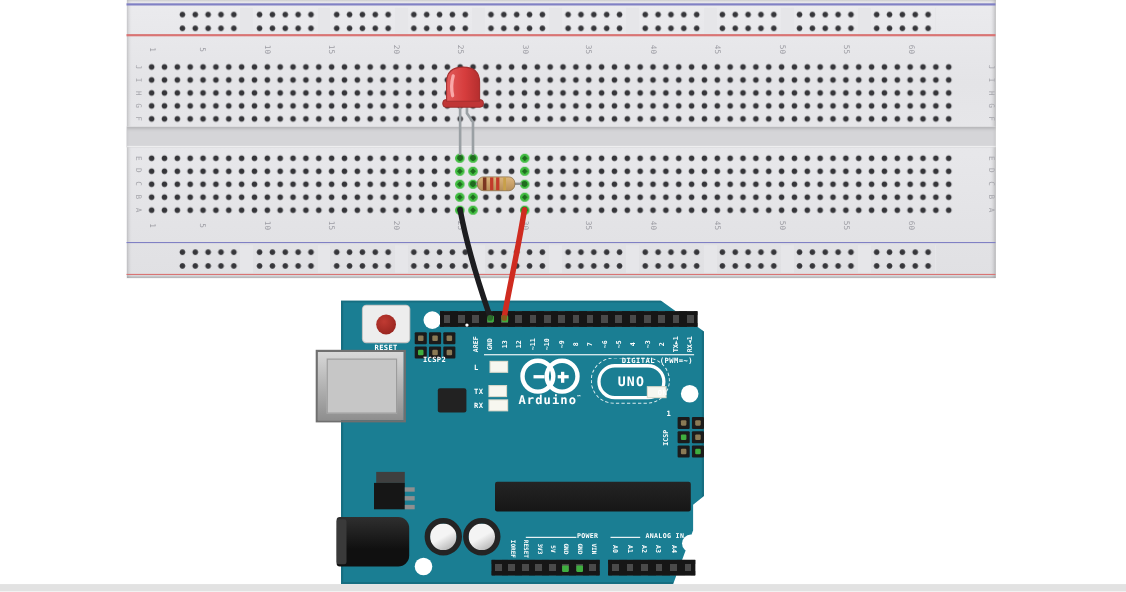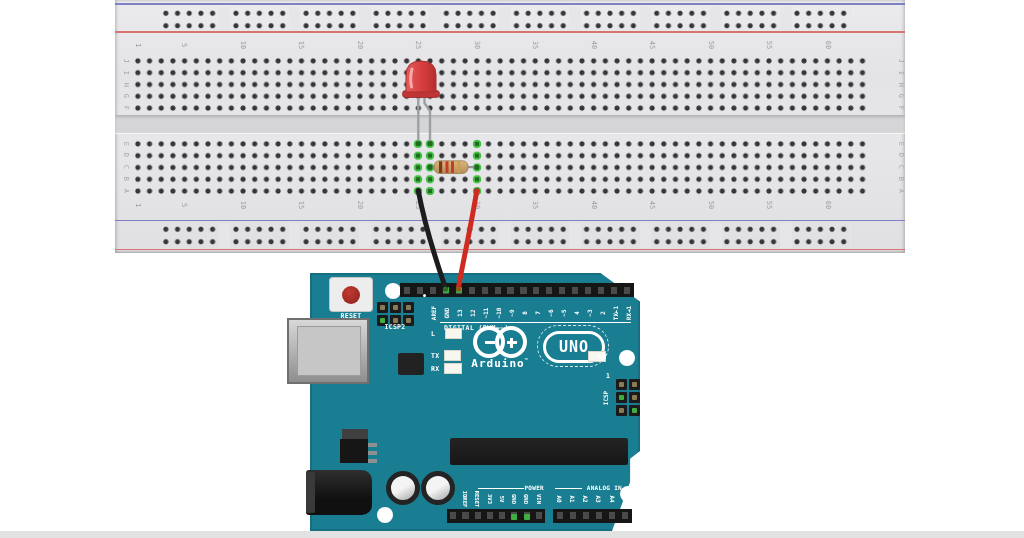--- a/index.html
+++ b/index.html
@@ -68,21 +68,21 @@
     color:#fff;white-space:nowrap;}
   .lrow.rotup span{width:13px;height:28px;transform:rotate(-90deg);}
   .lrow.rotdn span{height:18px;transform:rotate(90deg);}
   .lrow.pw span{width:12.25px;font-size:5.5px;}
   .lrow.an span{width:13.17px;font-size:6px;}
   .wline{position:absolute;height:1.4px;background:#fff;}
   .ledrect{position:absolute;background:#f7f7f0;box-shadow:0 0 0 1px #d8d8ca;}
   .ring{position:absolute;width:24px;height:24px;border:4.5px solid #fff;border-radius:50%;}
   .bar{position:absolute;background:#fff;}
   .uno-oval{position:absolute;left:233px;top:58px;width:56px;height:26px;border:3px solid #fff;border-radius:99px;
-    display:flex;align-items:center;justify-content:center;color:#fff;font-size:15px;font-weight:bold;letter-spacing:1px;}
+    display:flex;align-items:center;justify-content:center;color:#fff;font-size:12px;font-weight:bold;letter-spacing:1px;}
   .uno-dash{position:absolute;left:227px;top:52px;width:70px;height:40px;border:1.5px dashed rgba(255,255,255,.85);
     border-radius:99px;}
   .chip-small{left:88px;top:80px;width:26px;height:22px;background:#222;border-radius:2px;}
   .atmega{left:140px;top:165px;width:178px;height:27px;background:linear-gradient(180deg,#242424,#161616);border-radius:2px;}
   .reg-tab{left:32px;top:156px;width:26px;height:10px;background:#3f3f3f;}
   .reg-body{left:30px;top:166px;width:28px;height:24px;background:#161616;}
   .reg-leg{position:absolute;width:9px;height:3.5px;background:#8f8f8f;}
   .cap{position:absolute;width:34px;height:34px;box-sizing:border-box;border-radius:50%;border:5px solid #242424;
     background:linear-gradient(150deg,#f4f4f4 50%,#a6a6a6);}
   .mark{position:absolute;width:3px;height:3px;border-radius:50%;background:#fff;}
@@ -230,21 +230,21 @@
         <span>~6</span>
         <span>~5</span>
         <span>4</span>
         <span>~3</span>
         <span>2</span>
         <span>TX►1</span>
         <span>RX◄1</span>
       </div>
 
     <div class="wline" style="left:130px;top:48.5px;width:191px"></div>
-    <div class="lbl" style="left:134px;top:51px;width:176px;text-align:left;letter-spacing:.4px">DIGITAL (PWM=~)</div>
+    <div class="lbl" style="left:144px;top:51px;width:176px;text-align:right;letter-spacing:.4px">DIGITAL (PWM=~)</div>
 
     <div class="lbl" style="left:121px;top:57px">L</div>
     <div class="ledrect" style="left:136px;top:56px;width:15px;height:9px"></div>
     <div class="lbl" style="left:121px;top:79px">TX</div>
     <div class="ledrect" style="left:135px;top:78px;width:15px;height:9px"></div>
     <div class="lbl" style="left:121px;top:92px">RX</div>
     <div class="ledrect" style="left:135px;top:91px;width:16px;height:9px"></div>
 
     <div class="ring" style="left:163px;top:53px"></div>
     <div class="ring" style="left:185px;top:53px"></div>

